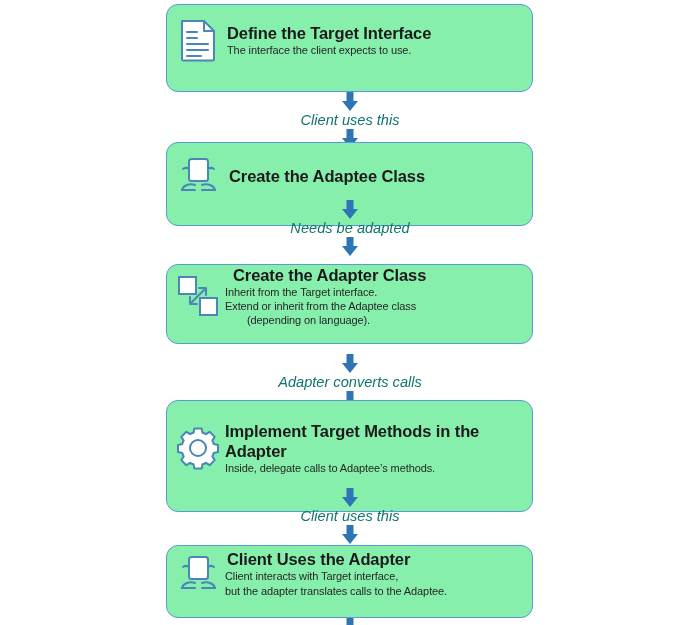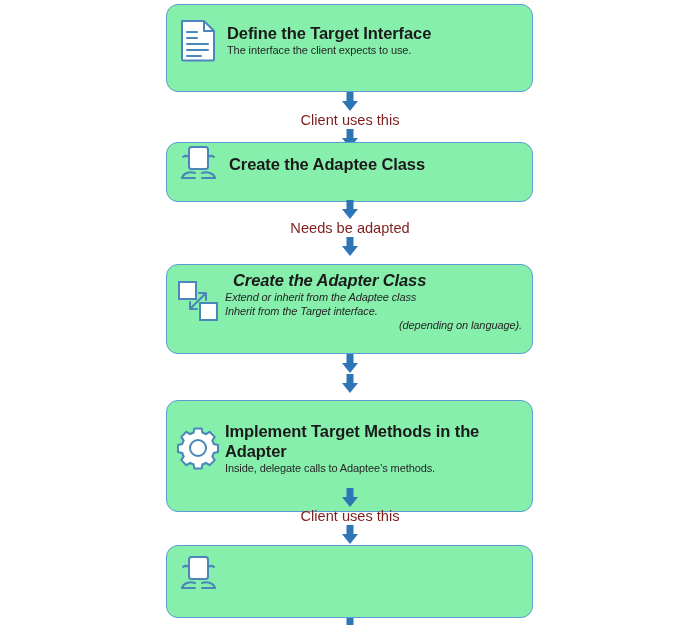--- a/index.html
+++ b/index.html
@@ -59,45 +59,46 @@
     line-height: 1.22;
     letter-spacing: -0.1px;
   }
 
   .step-desc {
     font-size: 11px;
     color: #262626;
     line-height: 1.28;
     letter-spacing: -0.1px;
   }
-  .step-desc .indent { padding-left: 22px; display: block; text-align: right; }
+  .step-desc .indent { padding-left: 22px; display: block; }
 
   
   #box-1 { top: 4px;   height: 88px; }
-  #box-2 { top: 142px; height: 60px; }
-  #box-3 { top: 264px; height: 90px; font-style: italic; }
+  #box-2 { top: 142px; height: 84px; }
+  #box-3 { top: 264px; height: 80px; }
   #box-4 { top: 400px; height: 112px; }
   #box-5 { top: 545px; height: 73px; }
 
   
   #box-1 .step-text { padding-left: 2px; }
   #box-2 .step-title { padding-left: 4px; }
   #box-3 .step-title { padding-left: 8px; }
   #box-5 .step-title { padding-left: 2px; }
 
   
   .connector {
     position: absolute;
     left: 0;
     width: 700px;
     text-align: center;
   }
   .conn-label {
     font-size: 14.6px;
-    color: #7f1d1d;
+    font-style: italic;
+    color: #0f766e;
     line-height: 1;
     white-space: nowrap;
   }
   .arrow {
     display: block;
     margin: 0 auto;
   }
 
   #conn-1 { top: 92px; }
   #conn-2 { top: 200px; }
@@ -180,32 +181,33 @@
       <svg width="42" height="42" viewBox="0 0 42 42">
         <rect x="2" y="2" width="17" height="17" fill="#ffffff" stroke="#4a86b8" stroke-width="2"></rect>
         <rect x="23" y="23" width="17" height="17" fill="#ffffff" stroke="#4a86b8" stroke-width="2"></rect>
         <path d="M14 28 L28 14" stroke="#4a86b8" stroke-width="2" stroke-linecap="round"></path>
         <path d="M22 13 h7 v7" fill="none" stroke="#4a86b8" stroke-width="2" stroke-linecap="round" stroke-linejoin="round"></path>
         <path d="M20 29 h-7 v-7" fill="none" stroke="#4a86b8" stroke-width="2" stroke-linecap="round" stroke-linejoin="round"></path>
       </svg>
     </div>
     <div class="step-text">
       <div class="step-title">Create the Adapter Class</div>
+      <div class="step-desc">Inherit from the Target interface.</div>
       <div class="step-desc">Extend or inherit from the Adaptee class</div>
-      <div class="step-desc">Inherit from the Target interface.</div>
       <div class="step-desc">
         <span class="indent">(depending on language).</span>
       </div>
     </div>
   </div>
 
   <div class="connector" id="conn-3">
     <svg class="arrow" width="22" height="20" viewBox="0 0 22 20">
       <path d="M7.5 0 h7 v9 h4.5 L11 19 L3 9 h4.5 z" fill="#2e75b6"></path>
     </svg>
+    <div class="conn-label conn-3-lbl">Adapter converts calls</div>
     <svg class="arrow" width="22" height="20" viewBox="0 0 22 20">
       <path d="M7.5 0 h7 v9 h4.5 L11 19 L3 9 h4.5 z" fill="#2e75b6"></path>
     </svg>
   </div>
 
   <div class="step-box" id="box-4">
     <div class="step-icon">
       <svg width="44" height="44" viewBox="0 0 44 44">
         <path d="M18.4 2.5 h7.2 l0.9 4.3 a13 13 0 0 1 3.4 1.4 l3.7 -2.4 l5.1 5.1 l-2.4 3.7 a13 13 0 0 1 1.4 3.4 l4.3 0.9 v7.2 l-4.3 0.9 a13 13 0 0 1 -1.4 3.4 l2.4 3.7 l-5.1 5.1 l-3.7 -2.4 a13 13 0 0 1 -3.4 1.4 l-0.9 4.3 h-7.2 l-0.9 -4.3 a13 13 0 0 1 -3.4 -1.4 l-3.7 2.4 l-5.1 -5.1 l2.4 -3.7 a13 13 0 0 1 -1.4 -3.4 l-4.3 -0.9 v-7.2 l4.3 -0.9 a13 13 0 0 1 1.4 -3.4 l-2.4 -3.7 l5.1 -5.1 l3.7 2.4 a13 13 0 0 1 3.4 -1.4 z" fill="#ffffff" stroke="#4a86b8" stroke-width="2" stroke-linejoin="round"></path>
         <circle cx="22" cy="22" r="8" fill="#ffffff" stroke="#4a86b8" stroke-width="2"></circle>
@@ -232,20 +234,25 @@
       <svg width="44" height="40" viewBox="0 0 44 40">
         <rect x="13" y="3" width="19" height="22" rx="2.5" fill="#ffffff" stroke="#4a86b8" stroke-width="2"></rect>
         <path d="M13 13 a5 5 0 0 0 -6 0" fill="none" stroke="#4a86b8" stroke-width="2" stroke-linecap="round"></path>
         <path d="M32 13 a5 5 0 0 1 6 0" fill="none" stroke="#4a86b8" stroke-width="2" stroke-linecap="round"></path>
         <path d="M6 34 a9 7 0 0 1 13 -5" fill="none" stroke="#4a86b8" stroke-width="2" stroke-linecap="round"></path>
         <path d="M39 34 a9 7 0 0 0 -13 -5" fill="none" stroke="#4a86b8" stroke-width="2" stroke-linecap="round"></path>
         <line x1="6" y1="34" x2="19" y2="34" stroke="#4a86b8" stroke-width="2" stroke-linecap="round"></line>
         <line x1="26" y1="34" x2="39" y2="34" stroke="#4a86b8" stroke-width="2" stroke-linecap="round"></line>
       </svg>
     </div>
+    <div class="step-text">
+      <div class="step-title">Client Uses the Adapter</div>
+      <div class="step-desc">Client interacts with Target interface,</div>
+      <div class="step-desc">but the adapter translates calls to the Adaptee.</div>
+    </div>
   </div>
 
   <div id="tail-arrow">
     <svg class="arrow" width="22" height="8" viewBox="0 0 22 8">
       <rect x="7.5" y="0" width="7" height="8" fill="#2e75b6"></rect>
     </svg>
   </div>
 
 </div>
 

